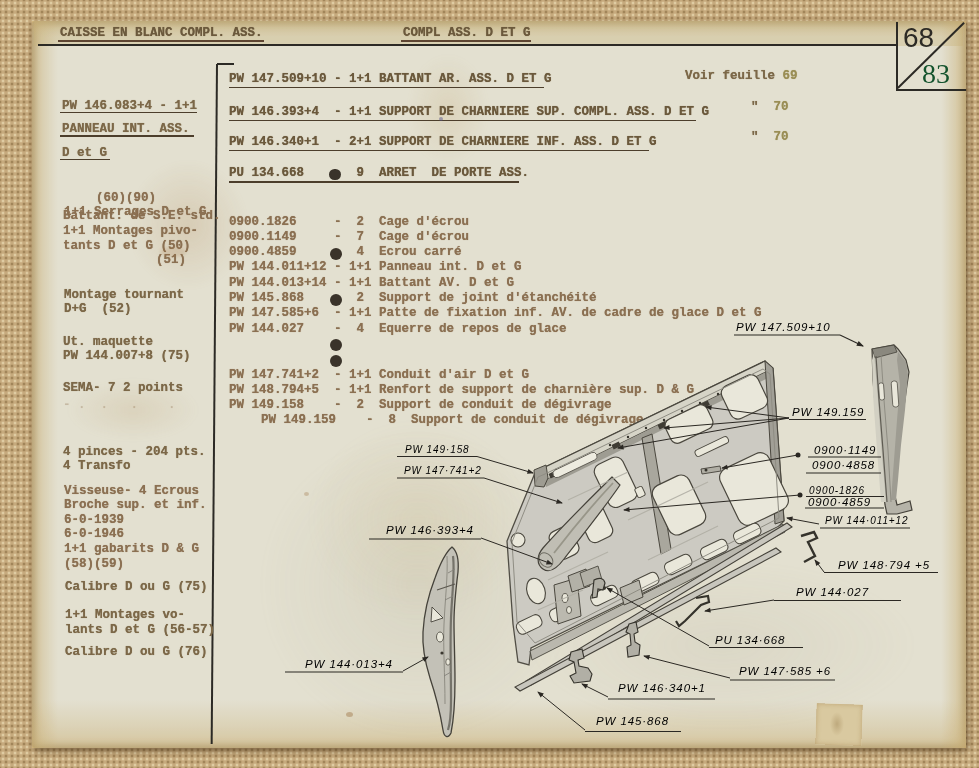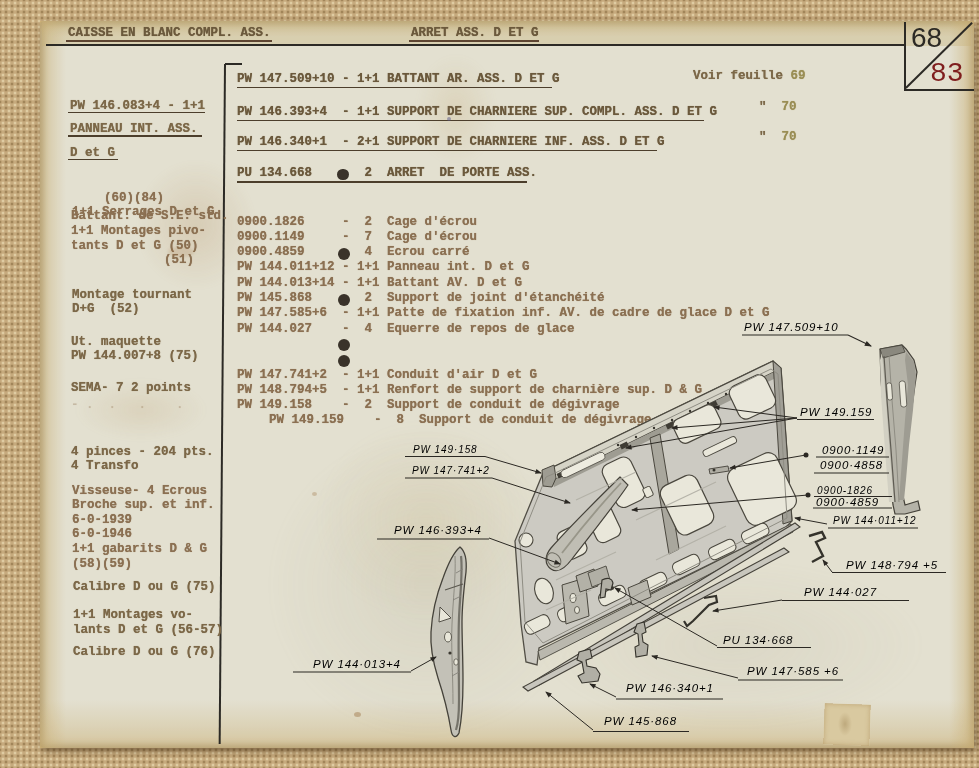--- a/index.html
+++ b/index.html
@@ -5,21 +5,21 @@
   html,body{margin:0;padding:0;}
   body{width:979px;height:768px;overflow:hidden;position:relative;
     background-color:#c6aa7d;
     background-image:
       radial-gradient(circle, #dfcca2 30%, rgba(223,204,162,0) 40%),
       radial-gradient(circle, rgba(125,96,55,.5) 30%, rgba(125,96,55,0) 40%);
     background-size:6px 6px;
     background-position:0 0, 3px 3px;
     font-family:"Liberation Mono", monospace;
   }
-  #page{position:absolute;left:16px;top:0;width:922px;height:768px;}
+  #page{position:absolute;left:8px;top:0;width:922px;height:768px;}
   .abs{position:absolute;}
   .tw{font-family:"Liberation Mono", monospace;font-size:12.5px;font-weight:bold;white-space:pre;line-height:13px;text-shadow:0 0 0.7px currentColor;}
   .c1{color:#7c6848;}
   .c2{color:#8b7052;}
   .c3{color:#6b593c;}
   .lime{color:#9a8e55;}
   .ul{height:1.6px;background:#4c3e2b;}
   .ulr{height:1.8px;background:#5d4431;}
   .blk{background:#2c2a25;}
   .bullet{border-radius:50%;background:#3a332a;}
@@ -48,51 +48,51 @@
 
   <div class="abs" style="left:120px;top:160px;width:120px;height:130px;background:radial-gradient(closest-side,rgba(165,115,60,.18),rgba(165,115,60,0));filter:blur(2px);"></div>
   <div class="abs" style="left:400px;top:55px;width:80px;height:110px;background:radial-gradient(closest-side,rgba(180,140,70,.15),rgba(180,140,70,0));filter:blur(3px);"></div>
   <div class="abs" style="left:300px;top:420px;width:220px;height:200px;background:radial-gradient(closest-side,rgba(190,160,90,.12),rgba(190,160,90,0));filter:blur(4px);"></div>
   <div class="abs" style="left:60px;top:380px;width:130px;height:60px;background:radial-gradient(closest-side,rgba(170,130,70,.14),rgba(170,130,70,0));filter:blur(3px);"></div>
 
   <div class="abs tw c3" style="left:52px;top:27px;">CAISSE EN BLANC COMPL. ASS.</div>
 
   <div class="abs ulr" style="left:50px;top:40px;width:206px;"></div>
 
-  <div class="abs tw c3" style="left:395px;top:27px;">ARRET ASS. D ET G</div>
+  <div class="abs tw c3" style="left:395px;top:27px;">COMPL ASS. D ET G</div>
 
   <div class="abs ulr" style="left:393px;top:40px;width:130px;"></div>
 
   <div class="abs blk" style="left:30px;top:43.6px;width:859px;height:2.3px;"></div>
 
   <div class="abs blk" style="left:888px;top:22px;width:2.4px;height:68px;"></div>
 
   <div class="abs blk" style="left:888px;top:88.5px;width:70px;height:2.4px;"></div>
 
   <div class="abs blk" style="left:890px;top:87px;width:93px;height:2.4px;transform:rotate(-44.6deg);transform-origin:0 50%;"></div>
 
   <div class="abs" style="left:895px;top:22px;font-family:'Liberation Sans',sans-serif;font-size:28px;color:#2c2a25;">68</div>
 
-  <div class="abs" style="left:914px;top:58px;font-family:Liberation Mono, monospace;font-size:28px;color:#7f1d1d;">83</div>
+  <div class="abs" style="left:914px;top:58px;font-family:Liberation Serif, serif;font-size:28px;color:#14532d;">83</div>
 
   <div class="abs blk" style="left:207.5px;top:64px;width:2.3px;height:680px;transform:rotate(0.45deg);transform-origin:50% 0;"></div>
 
   <div class="abs blk" style="left:209px;top:62.6px;width:17px;height:2px;"></div>
 
   <div class="abs tw c1" style="left:54px;top:100px;">PW 146.083+4 - 1+1</div>
   <div class="abs ul" style="left:52px;top:111.5px;width:137px;"></div>
 
   <div class="abs tw c1" style="left:54px;top:123px;">PANNEAU INT. ASS.</div>
   <div class="abs ul" style="left:52px;top:135px;width:134px;"></div>
 
   <div class="abs tw c1" style="left:54px;top:147px;">D et G</div>
   <div class="abs ul" style="left:52px;top:158.5px;width:50px;"></div>
 
   <div class="abs tw c2" style="left:56px;top:178px;margin-top:28px;">1+1 Serrages D et G</div>
-  <div class="abs tw c2" style="left:88px;top:192px;">(60)(84)</div>
+  <div class="abs tw c2" style="left:88px;top:192px;">(60)(90)</div>
   <div class="abs tw c2" style="left:55px;top:210px;">Battant. de S.E. std.</div>
   <div class="abs tw c2" style="left:55px;top:225px;">1+1 Montages pivo-</div>
   <div class="abs tw c2" style="left:55px;top:239.5px;">tants D et G (50)</div>
   <div class="abs tw c2" style="left:148px;top:254px;">(51)</div>
 
   <div class="abs tw c1" style="left:56px;top:289px;">Montage tournant</div>
   <div class="abs tw c1" style="left:56px;top:303px;">D+G  (52)</div>
 
   <div class="abs tw c1" style="left:55px;top:336px;">Ut. maquette</div>
   <div class="abs tw c1" style="left:55px;top:350px;">PW 144.007+8 (75)</div>
@@ -127,21 +127,21 @@
   <div class="abs tw c3" style="left:221px;top:106px;">PW 146.393+4  - 1+1 SUPPORT DE CHARNIERE SUP. COMPL. ASS. D ET G</div>
   <div class="abs ul" style="left:221px;top:119.5px;width:467px;"></div>
 
   <div class="abs tw" style="left:743px;top:101px;"><span class="c1">"  </span><span class="lime">70</span></div>
 
   <div class="abs tw c3" style="left:221px;top:136px;">PW 146.340+1  - 2+1 SUPPORT DE CHARNIERE INF. ASS. D ET G</div>
   <div class="abs ul" style="left:221px;top:149.5px;width:420px;"></div>
 
   <div class="abs tw" style="left:743px;top:131px;"><span class="c1">"  </span><span class="lime">70</span></div>
 
-  <div class="abs tw c3" style="left:221px;top:167px;">PU 134.668       2  ARRET  DE PORTE ASS.</div>
+  <div class="abs tw c3" style="left:221px;top:167px;">PU 134.668       9  ARRET  DE PORTE ASS.</div>
   <div class="abs ul" style="left:221px;top:181px;width:290px;"></div>
 
   <div class="abs bullet" style="left:321px;top:168.5px;width:11.5px;height:11.5px;"></div>
 
   <div class="abs tw c2" style="left:221px;top:215.5px;">0900.1826     -  2  Cage d'écrou</div>
   <div class="abs tw c2" style="left:221px;top:230.8px;">0900.1149     -  7  Cage d'écrou</div>
   <div class="abs tw c2" style="left:221px;top:246.1px;">0900.4859        4  Ecrou carré</div>
   <div class="abs bullet" style="left:322px;top:247.5px;width:12px;height:12px;"></div>
   <div class="abs tw c2" style="left:221px;top:261.4px;">PW 144.011+12 - 1+1 Panneau int. D et G</div>
   <div class="abs tw c2" style="left:221px;top:276.7px;">PW 144.013+14 - 1+1 Battant AV. D et G</div>

